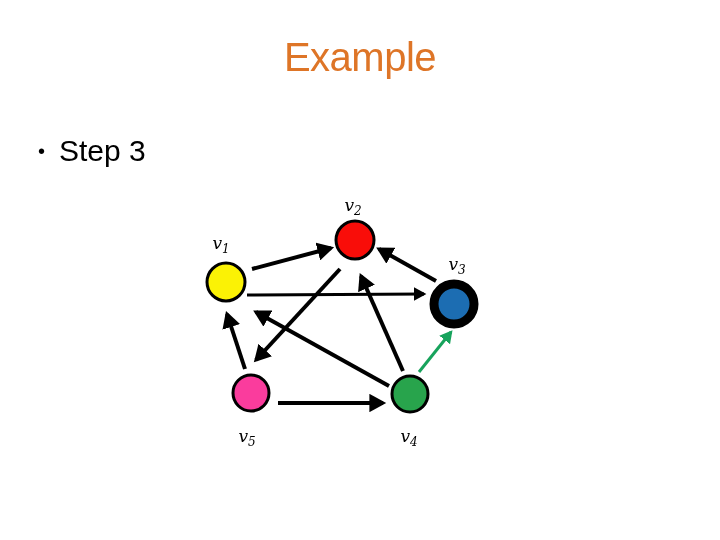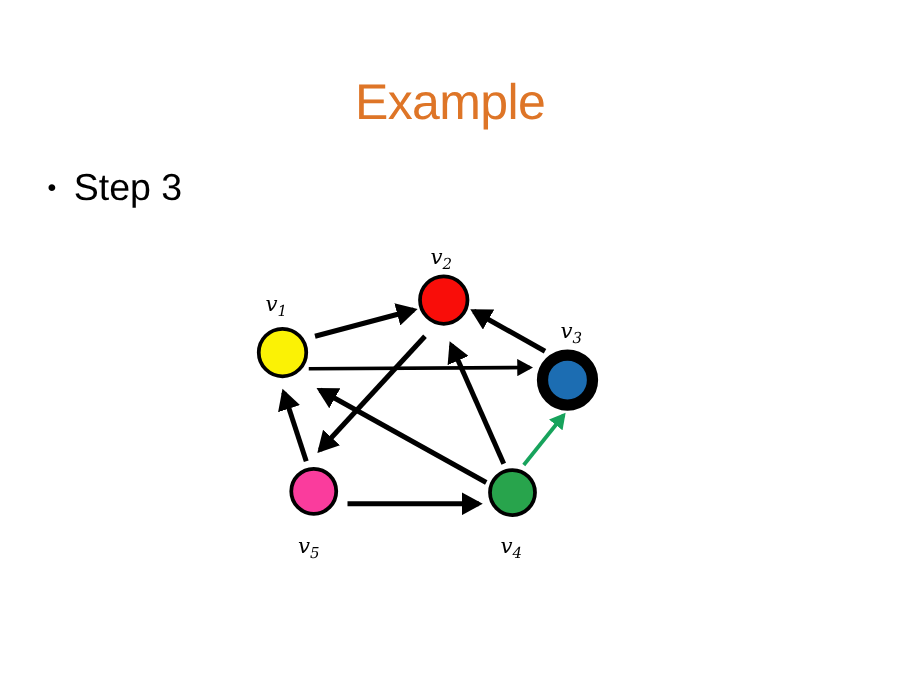--- a/index.html
+++ b/index.html
@@ -6,21 +6,21 @@
   .slide {
     position: relative;
     width: 720px;
     height: 540px;
     background: #ffffff;
     overflow: hidden;
     font-family: "Liberation Sans", sans-serif;
   }
   .title {
     position: absolute;
-    top: 60px;
+    top: 35px;
     left: 0;
     width: 720px;
     text-align: center;
     font-size: 40px;
     letter-spacing: -0.5px;
     font-weight: 400;
     color: #DE7527;
   }
   .bullet-row {
     position: absolute;

